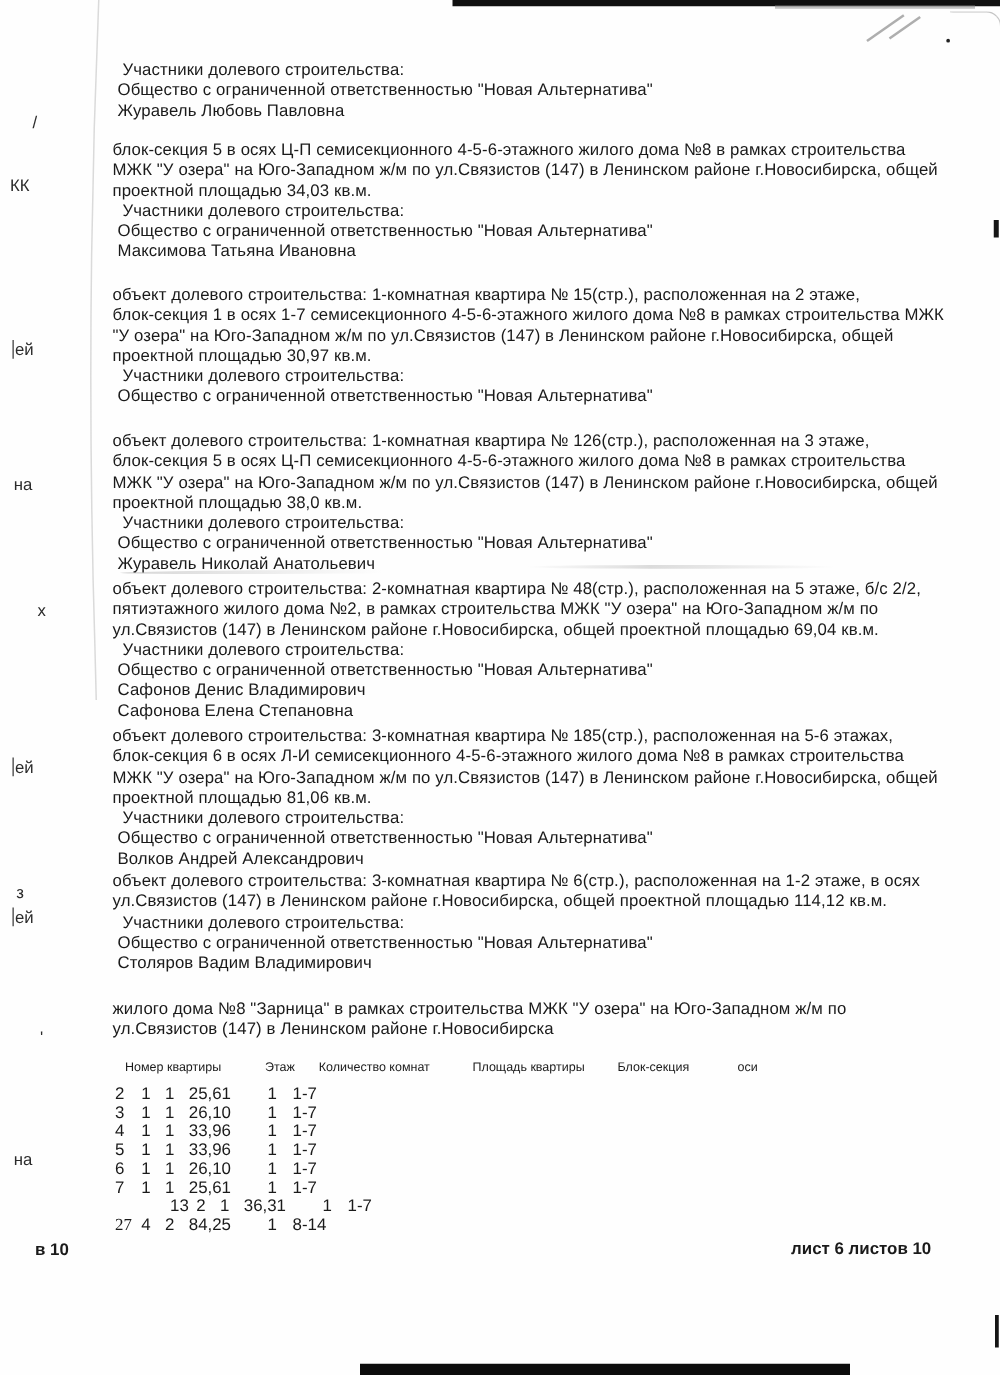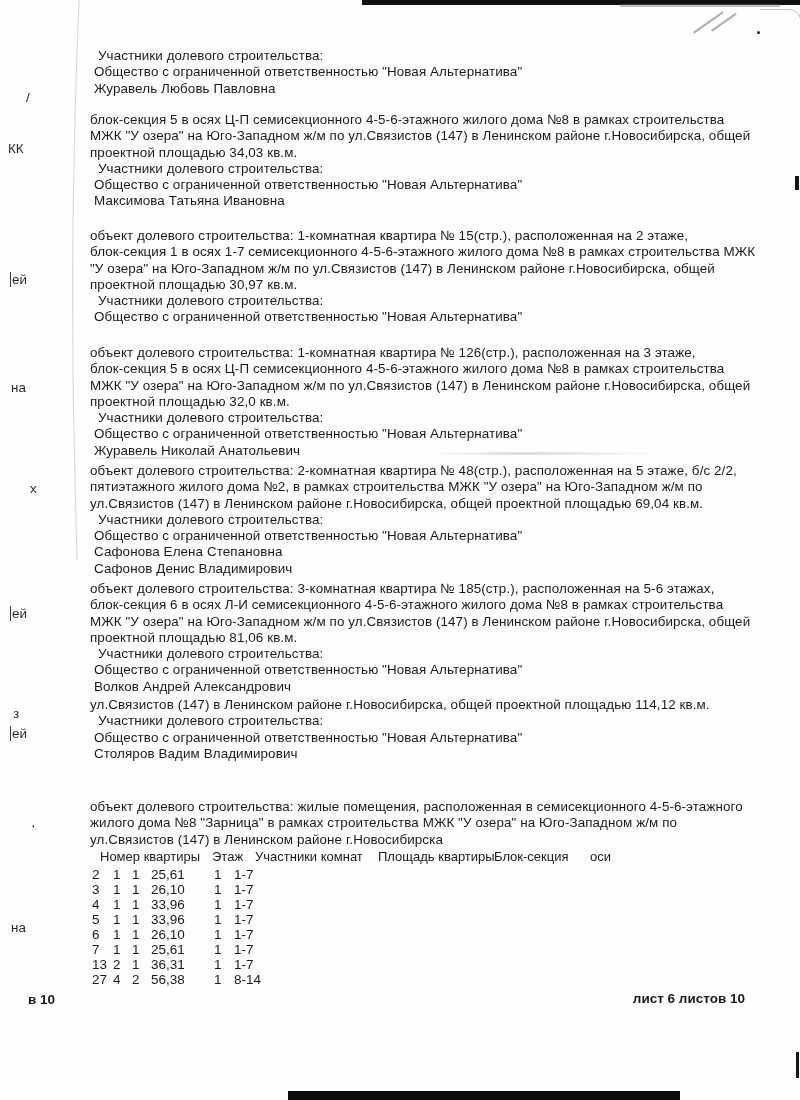--- a/index.html
+++ b/index.html
@@ -5,21 +5,21 @@
   html,body { margin:0; padding:0; }
   body {
     width:800px; height:1100px; position:relative; overflow:hidden;
     background:#fefefe; color:#1a1a1a;
     font-family:"Liberation Sans", sans-serif;
   }
   .sec { position:absolute; left:90px; width:680px; font-size:13.4px; line-height:16.3px; letter-spacing:0.1px; }
   .tl  { white-space:nowrap; }
 
   
-  .thead { position:absolute; left:90px; top:849px; width:620px; height:17px; font-size:13px; }
+  .thead { position:absolute; left:90px; top:849px; width:620px; height:17px; font-size:10px; }
   .thead span { position:absolute; white-space:nowrap; }
   .trow { position:absolute; left:90px; width:300px; height:15px; font-size:13.5px; }
   .trow span { position:absolute; white-space:nowrap; }
 
   
   .footer-left  { position:absolute; left:28px;  top:992px; font-weight:bold; font-size:13.5px; }
   .footer-right { position:absolute; right:55px; top:991px; font-weight:bold; font-size:13.5px; }
 
   
   .art { position:absolute; font-size:13.4px; color:#2b2b2b; white-space:nowrap; }
@@ -80,59 +80,59 @@
     <div class="tl">блок-секция 1 в осях 1-7 семисекционного 4-5-6-этажного жилого дома №8 в рамках строительства МЖК</div>
     <div class="tl">"У озера" на Юго-Западном ж/м по ул.Связистов (147) в Ленинском районе г.Новосибирска, общей</div>
     <div class="tl">проектной площадью 30,97 кв.м.</div>
     <div class="tl" style="padding-left: 8px;">Участники долевого строительства:</div>
     <div class="tl" style="padding-left: 4px;">Общество с ограниченной ответственностью "Новая Альтернатива"</div>
   </div>
 <div class="sec" style="top:345px">
     <div class="tl">объект долевого строительства: 1-комнатная квартира № 126(стр.), расположенная на 3 этаже,</div>
     <div class="tl">блок-секция 5 в осях Ц-П семисекционного 4-5-6-этажного жилого дома №8 в рамках строительства</div>
     <div class="tl">МЖК "У озера" на Юго-Западном ж/м по ул.Связистов (147) в Ленинском районе г.Новосибирска, общей</div>
-    <div class="tl">проектной площадью 32,0 кв.м.</div>
+    <div class="tl">проектной площадью 38,0 кв.м.</div>
     <div class="tl" style="padding-left: 8px;">Участники долевого строительства:</div>
     <div class="tl" style="padding-left: 4px;">Общество с ограниченной ответственностью "Новая Альтернатива"</div>
     <div class="tl" style="padding-left: 4px;">Журавель Николай Анатольевич</div>
   </div>
 <div class="sec" style="top:463px">
     <div class="tl">объект долевого строительства: 2-комнатная квартира № 48(стр.), расположенная на 5 этаже, б/с 2/2,</div>
     <div class="tl">пятиэтажного жилого дома №2, в рамках строительства МЖК "У озера" на Юго-Западном ж/м по</div>
     <div class="tl">ул.Связистов (147) в Ленинском районе г.Новосибирска, общей проектной площадью 69,04 кв.м.</div>
     <div class="tl" style="padding-left: 8px;">Участники долевого строительства:</div>
     <div class="tl" style="padding-left: 4px;">Общество с ограниченной ответственностью "Новая Альтернатива"</div>
+    <div class="tl" style="padding-left: 4px;">Сафонов Денис Владимирович</div>
     <div class="tl" style="padding-left: 4px;">Сафонова Елена Степановна</div>
-    <div class="tl" style="padding-left: 4px;">Сафонов Денис Владимирович</div>
   </div>
 <div class="sec" style="top:581px">
     <div class="tl">объект долевого строительства: 3-комнатная квартира № 185(стр.), расположенная на 5-6 этажах,</div>
     <div class="tl">блок-секция 6 в осях Л-И семисекционного 4-5-6-этажного жилого дома №8 в рамках строительства</div>
     <div class="tl">МЖК "У озера" на Юго-Западном ж/м по ул.Связистов (147) в Ленинском районе г.Новосибирска, общей</div>
     <div class="tl">проектной площадью 81,06 кв.м.</div>
     <div class="tl" style="padding-left: 8px;">Участники долевого строительства:</div>
     <div class="tl" style="padding-left: 4px;">Общество с ограниченной ответственностью "Новая Альтернатива"</div>
     <div class="tl" style="padding-left: 4px;">Волков Андрей Александрович</div>
   </div>
 <div class="sec" style="top:697px">
+    <div class="tl">объект долевого строительства: 3-комнатная квартира № 6(стр.), расположенная на 1-2 этаже, в осях</div>
     <div class="tl">ул.Связистов (147) в Ленинском районе г.Новосибирска, общей проектной площадью 114,12 кв.м.</div>
     <div class="tl" style="padding-left: 8px;">Участники долевого строительства:</div>
     <div class="tl" style="padding-left: 4px;">Общество с ограниченной ответственностью "Новая Альтернатива"</div>
     <div class="tl" style="padding-left: 4px;">Столяров Вадим Владимирович</div>
   </div>
 <div class="sec" style="top:799px">
-    <div class="tl">объект долевого строительства: жилые помещения, расположенная в семисекционного  4-5-6-этажного</div>
     <div class="tl">жилого дома №8 "Зарница" в рамках строительства МЖК "У озера" на Юго-Западном ж/м по</div>
     <div class="tl">ул.Связистов (147) в Ленинском районе г.Новосибирска</div>
   </div>
 
 <div class="thead">
   <span style="left:10px">Номер квартиры</span>
   <span style="left:122px">Этаж</span>
-  <span style="left:165px">Участники комнат</span>
+  <span style="left:165px">Количество комнат</span>
   <span style="left:288px">Площадь квартиры</span>
   <span style="left:404px">Блок-секция</span>
   <span style="left:500px">оси</span>
 </div>
 <div id="table-body">
     <div class="trow" style="top: 867px;">
       <span style="left: 2px;">2</span>
       <span style="left: 23px;">1</span>
       <span style="left: 42px;">1</span>
       <span style="left: 61px;">25,61</span>
@@ -172,33 +172,33 @@
       <span style="left: 144px;">1-7</span>
     </div>
     <div class="trow" style="top: 942px;">
       <span style="left: 2px;">7</span>
       <span style="left: 23px;">1</span>
       <span style="left: 42px;">1</span>
       <span style="left: 61px;">25,61</span>
       <span style="left: 124px;">1</span>
       <span style="left: 144px;">1-7</span>
     </div>
-    <div class="trow" style="top: 957px;">
+    <div class="trow" style="top: 957px; margin-left: 44px;">
       <span style="left: 2px;">13</span>
       <span style="left: 23px;">2</span>
       <span style="left: 42px;">1</span>
       <span style="left: 61px;">36,31</span>
       <span style="left: 124px;">1</span>
       <span style="left: 144px;">1-7</span>
     </div>
     <div class="trow" style="top: 972px;">
-      <span style="left: 2px;">27</span>
+      <span style="left: 2px; font-family: Liberation Serif, serif;">27</span>
       <span style="left: 23px;">4</span>
       <span style="left: 42px;">2</span>
-      <span style="left: 61px;">56,38</span>
+      <span style="left: 61px;">84,25</span>
       <span style="left: 124px;">1</span>
       <span style="left: 144px;">8-14</span>
     </div>
   </div>
 
 <div class="footer-left">в 10</div>
 <div class="footer-right">лист 6 листов 10</div>
 
 <div id="artifacts">
     <span class="art" style="left: 26px; top: 90px;">/</span>

